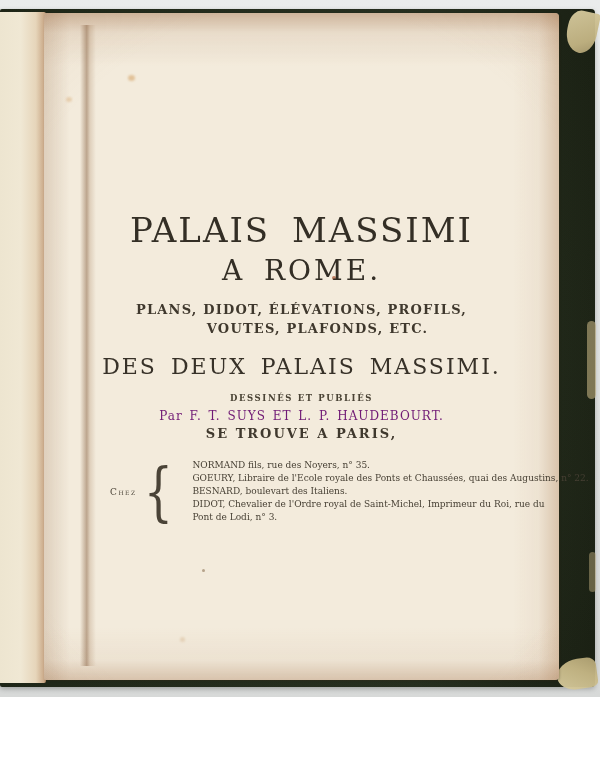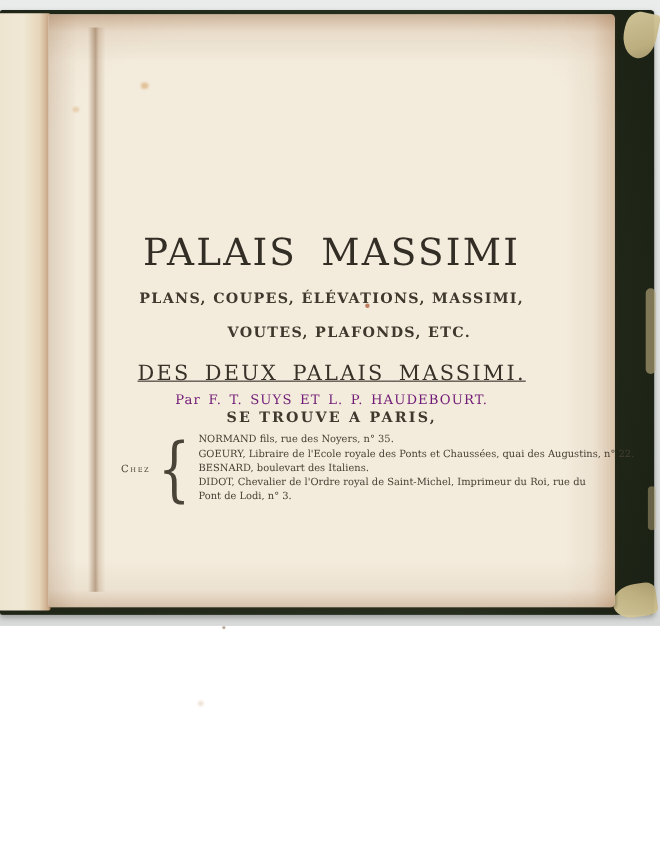--- a/index.html
+++ b/index.html
@@ -2,21 +2,21 @@
 <html><head>
 <meta charset="utf-8">
 <style>
   html, body { margin: 0; padding: 0; }
   body {
     width: 600px; height: 771px;
     font-family: "DejaVu Serif", "Liberation Serif", serif;
     overflow: hidden;
   }
   .scene {
-    position: relative; width: 600px; height: 569px;
+    position: relative; width: 600px; height: 697px;
     background: linear-gradient(180deg, #eaecec 0%, #e3e5e4 35%, #dcdedd 80%, #d7d9d8 100%);
   }
   
   .cover {
     position: absolute; left: 0; top: 9px; right: 5px; bottom: 10px;
     background:
       radial-gradient(ellipse 120% 110% at 45% 50%, rgba(70,86,58,0.25) 0%, rgba(0,0,0,0) 60%),
       linear-gradient(90deg, #1e2517 0%, #252d1e 70%, #1b2114 100%);
     border-radius: 2px 4px 4px 2px;
     box-shadow: 0 2px 5px rgba(0,0,0,0.25);
@@ -77,38 +77,38 @@
   .text-block {
     position: absolute; top: 200px; left: 0; right: 0;
     text-align: center; color: #3b352b;
   }
   .main-title {
     font-size: 34px; line-height: 1; letter-spacing: 2px; word-spacing: 9px;
     color: #332e25;
   }
   .title2 { font-size: 28px; line-height: 1; letter-spacing: 3px; word-spacing: 7px; margin-top: 10px; color: #332e25; }
   .sub1 { font-size: 13px; font-weight: bold; letter-spacing: 1.2px; margin-top: 17px; color: #3f382d; }
-  .sub2 { font-size: 13px; font-weight: bold; letter-spacing: 1.2px; margin-top: 16px; color: #3f382d; padding-left: 32px; }
-  .series { font-size: 19px; letter-spacing: 2px; word-spacing: 5px; margin-top: 18px; color: #373128; text-decoration: underline; }
+  .sub2 { font-size: 13px; font-weight: bold; letter-spacing: 1.2px; margin-top: 4px; color: #3f382d; padding-left: 32px; }
+  .series { font-size: 22px; letter-spacing: 2px; word-spacing: 5px; margin-top: 18px; color: #373128; }
   .dessines { font-size: 8.5px; font-weight: bold; letter-spacing: 1.6px; margin-top: 14px; color: #4a4335; }
   .par-line { font-size: 12px; letter-spacing: 1px; word-spacing: 2px; margin-top: 6px; color: #701a75; }
   .setrouve { font-size: 13px; font-weight: bold; letter-spacing: 2px; margin-top: 3px; color: #3f382d; }
   .chez-row {
     display: flex; align-items: center; justify-content: flex-start;
     margin: 6px 0 0 66px; text-align: left; color: #4a4337;
   }
   .chez {
     font-size: 9px; font-variant: small-caps; letter-spacing: 1.5px; flex: 0 0 auto;
   }
   .brace {
     font-size: 64px; line-height: 60px; font-weight: normal; flex: 0 0 auto;
     transform: scaleX(0.72); margin: 0 0 0 1px; color: #4a4337;
   }
   .publishers {
-    list-style: none; margin: 0; padding: 0 0 0 2px;
+    list-style: none; margin: 12px; padding: 0 0 0 2px;
     font-size: 9px; line-height: 13px; color: #463f33;
   }
   .publishers li { white-space: nowrap; }
   .publishers li:last-child { white-space: normal; max-width: 368px; }
 </style>
 </head>
 <body>
 
 <div class="scene">
   <div class="cover">
@@ -123,23 +123,25 @@
   <div class="page">
     <div class="toning"></div>
     <div class="spot spot1"></div>
     <div class="spot spot2"></div>
     <div class="spot spot3"></div>
     <div class="spot spot4"></div>
     <div class="spot spot5"></div>
 
     <div class="text-block">
       <div class="main-title">PALAIS MASSIMI</div>
-      <div class="sub1">PLANS, COUPES, ÉLÉVATIONS, MASSIMI,</div>
+      <div class="title2">A ROME.</div>
+      <div class="sub1">PLANS, DIDOT, ÉLÉVATIONS, PROFILS,</div>
       <div class="sub2">VOUTES, PLAFONDS, ETC.</div>
       <div class="series">DES DEUX PALAIS MASSIMI.</div>
+      <div class="dessines">DESSINÉS ET PUBLIÉS</div>
       <div class="par-line">Par F. T. SUYS ET L. P. HAUDEBOURT.</div>
       <div class="setrouve">SE TROUVE A PARIS,</div>
 
       <div class="chez-row">
         <span class="chez">Chez</span>
         <span class="brace">{</span>
         <ul class="publishers">
           <li>NORMAND fils, rue des Noyers, n° 35.</li>
           <li>GOEURY, Libraire de l'Ecole royale des Ponts et Chaussées, quai des Augustins, n° 22.</li>
           <li>BESNARD, boulevart des Italiens.</li>

